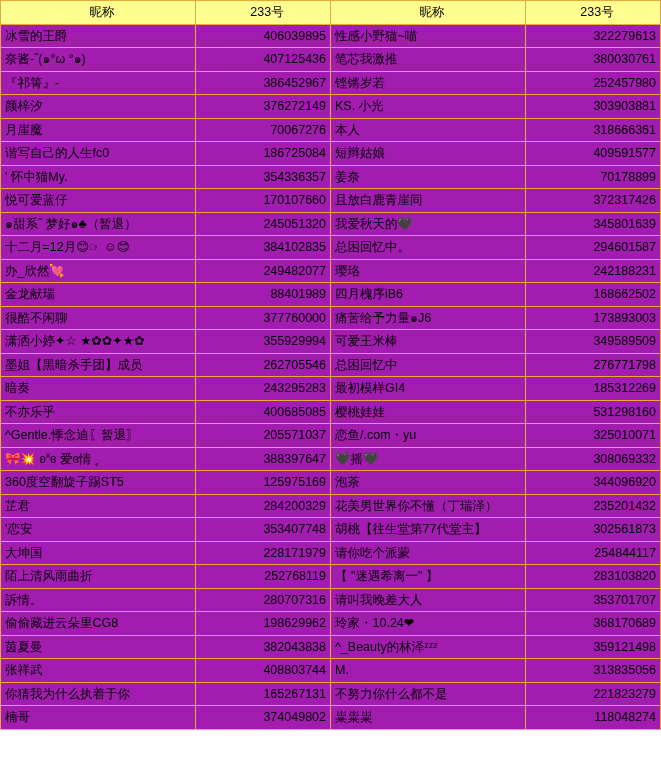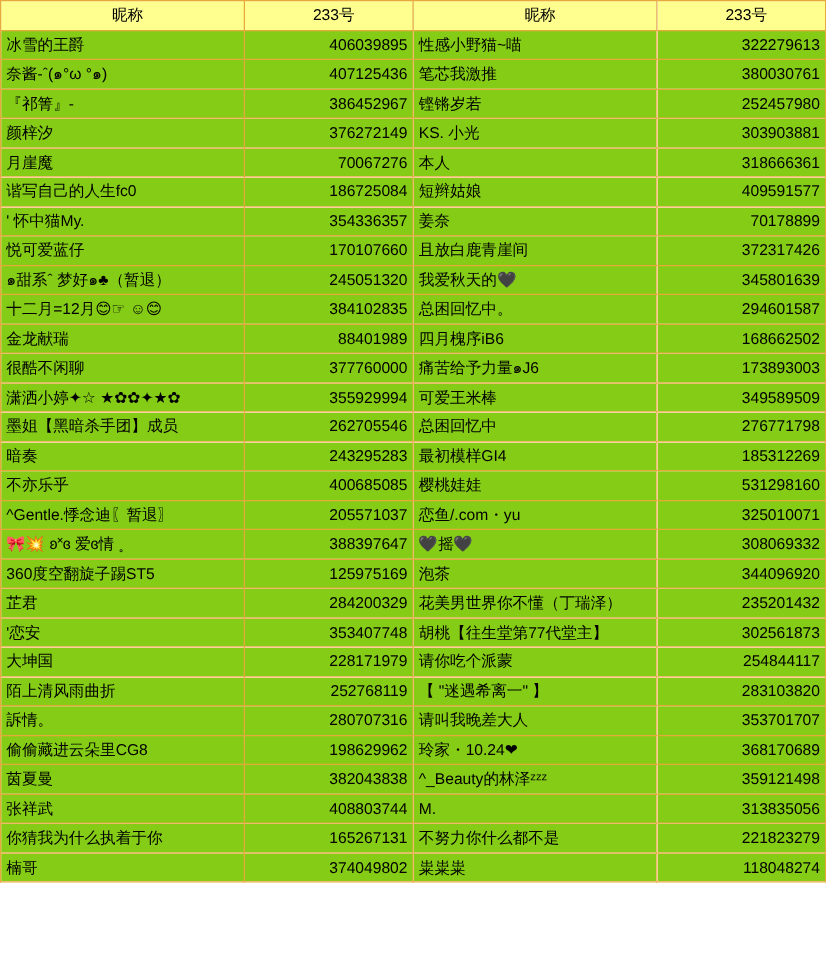--- a/index.html
+++ b/index.html
@@ -39,21 +39,21 @@
   }
   col.c-nick { width: 195px; }
   col.c-num  { width: 135px; }
   td.nick {
     text-align: left;
   }
   td.num {
     text-align: right;
     padding-right: 6px;
   }
-  tbody tr { background: #84cc16; }
+  tbody tr { background: #a21caf; }
 </style>
 </head>
 <body>
 
 <table class="qq-table">
   <colgroup>
     <col class="c-nick">
       <col class="c-num">
       <col class="c-nick">
       <col class="c-num">
@@ -121,20 +121,26 @@
         <td class="nick">我爱秋天的🖤</td>
         <td class="num">345801639</td>
       </tr>
       <tr>
         <td class="nick">十二月=12月😊☞ ☺😊</td>
         <td class="num">384102835</td>
         <td class="nick">总困回忆中。</td>
         <td class="num">294601587</td>
       </tr>
       <tr>
+        <td class="nick">办_欣然💘</td>
+        <td class="num">249482077</td>
+        <td class="nick">璎珞</td>
+        <td class="num">242188231</td>
+      </tr>
+      <tr>
         <td class="nick">金龙献瑞</td>
         <td class="num">88401989</td>
         <td class="nick">四月槐序iB6</td>
         <td class="num">168662502</td>
       </tr>
       <tr>
         <td class="nick">很酷不闲聊</td>
         <td class="num">377760000</td>
         <td class="nick">痛苦给予力量๑J6</td>
         <td class="num">173893003</td>

